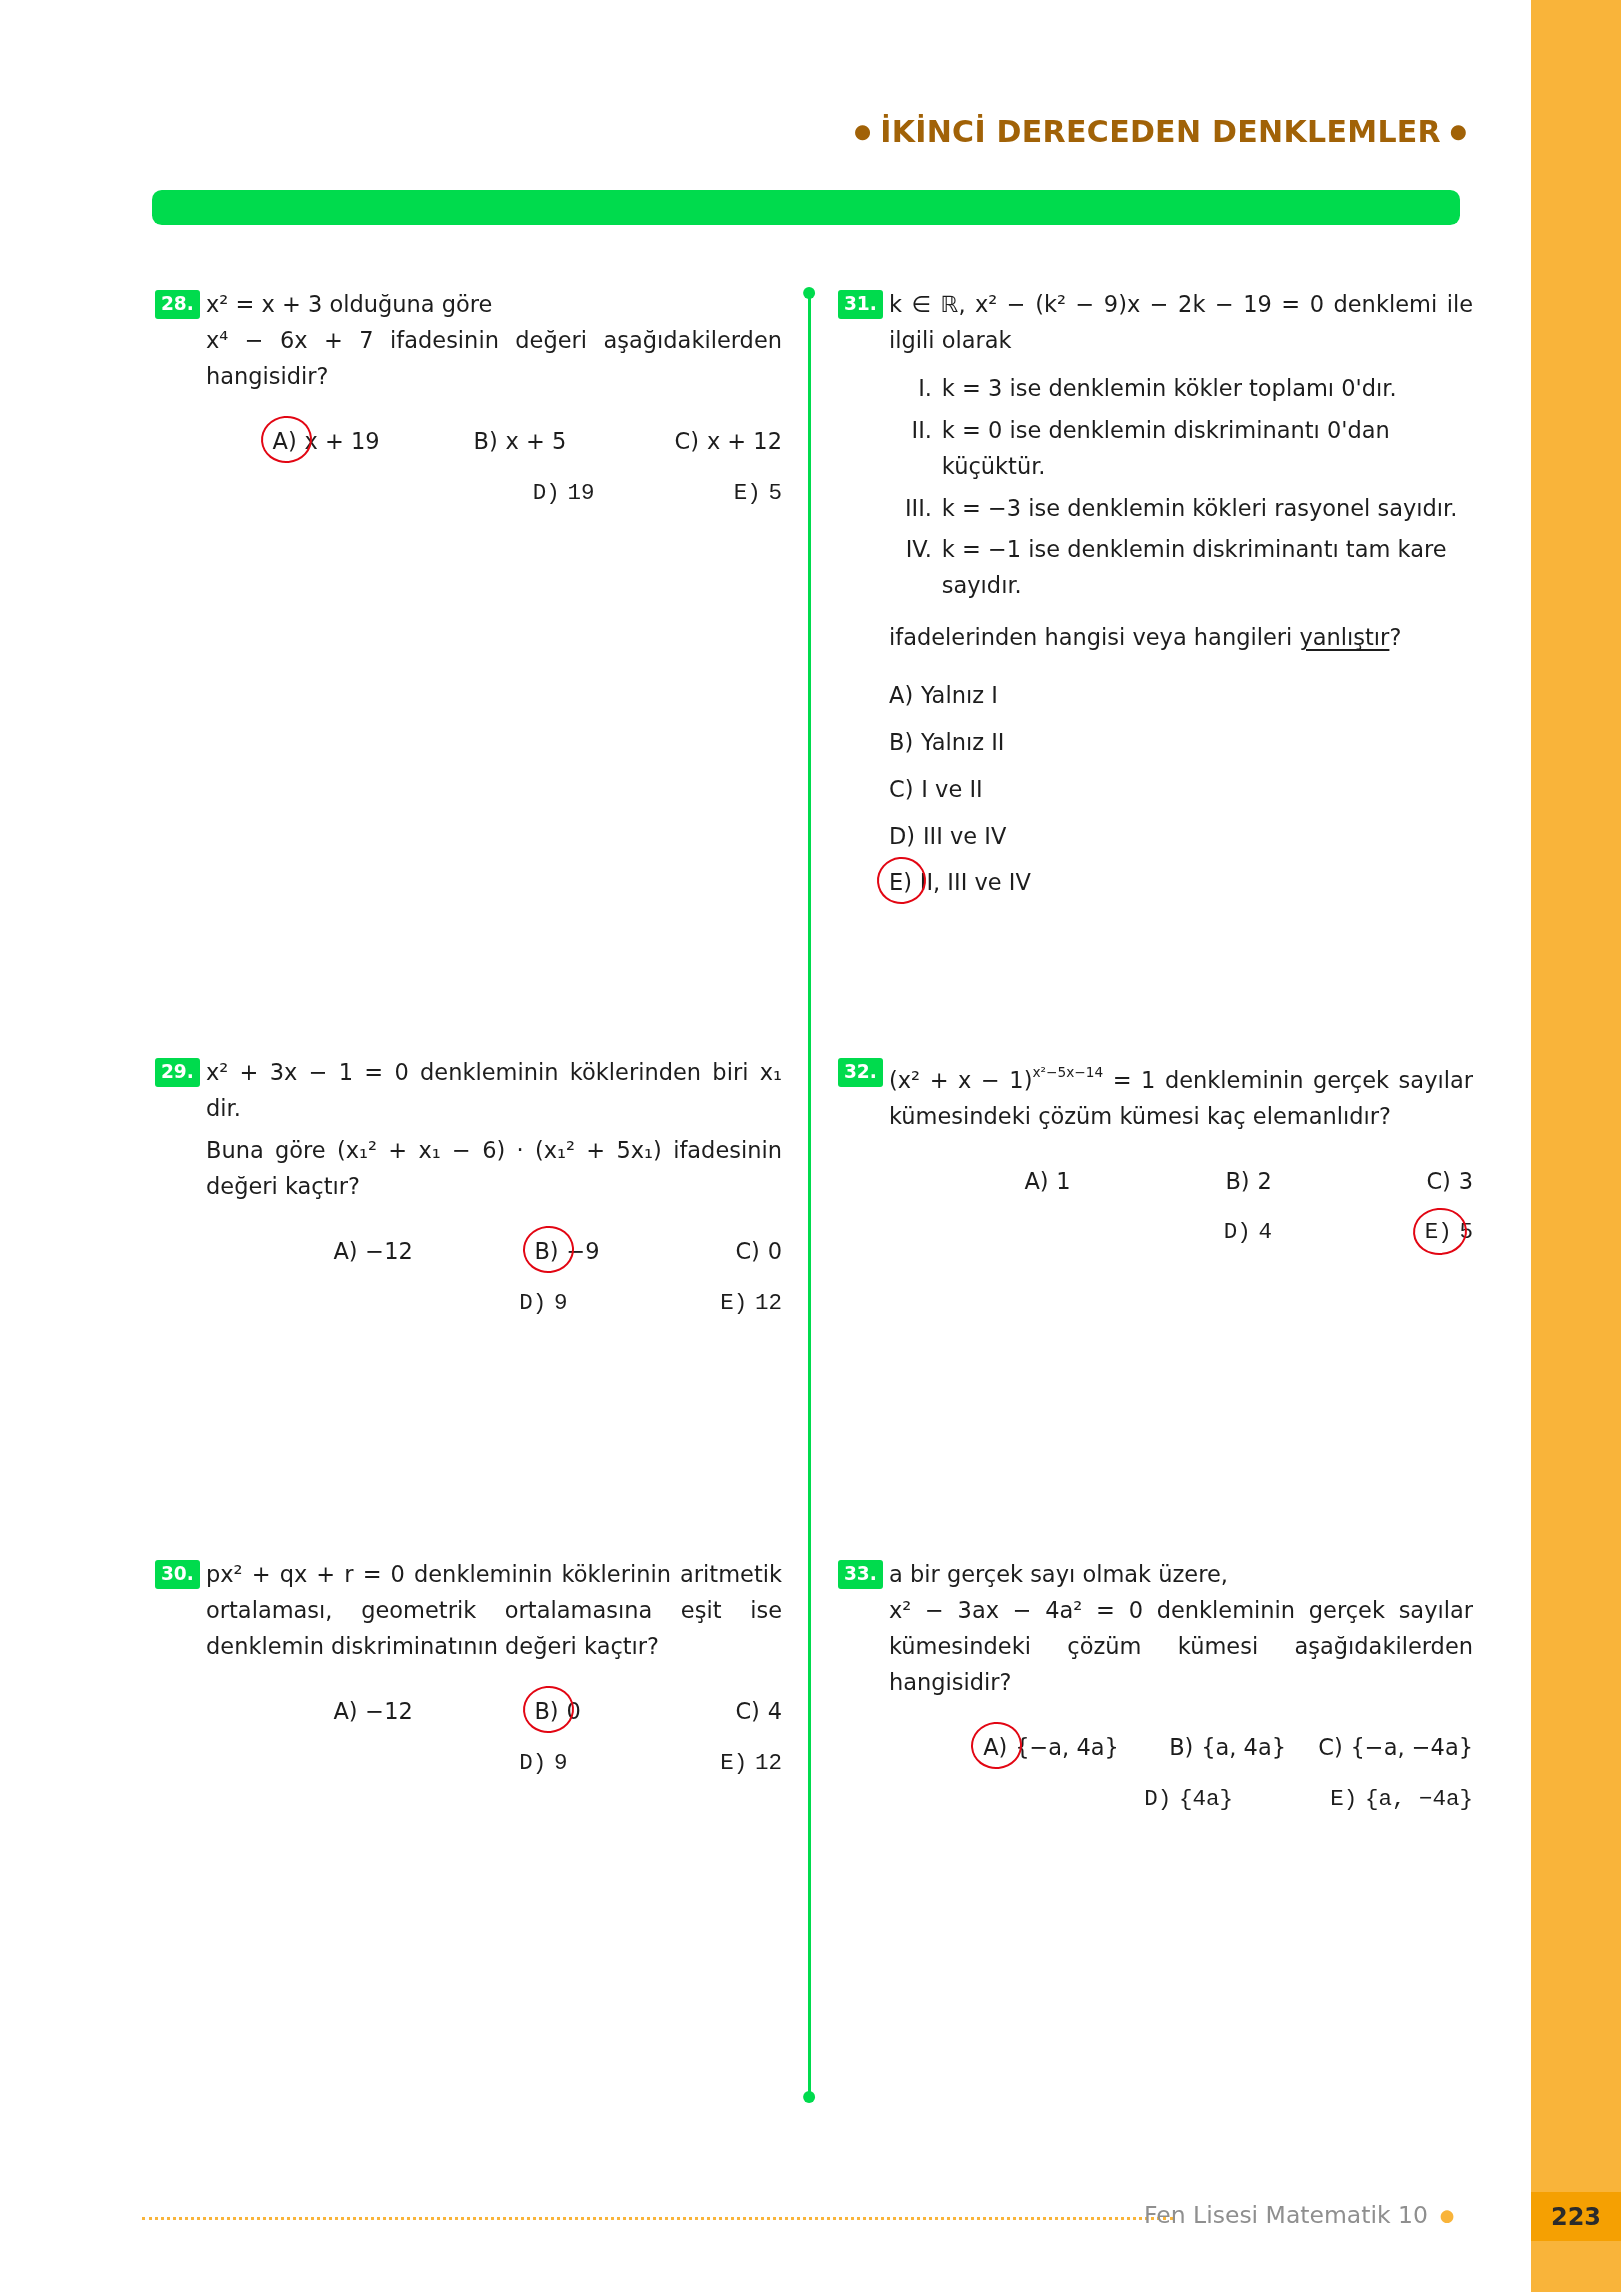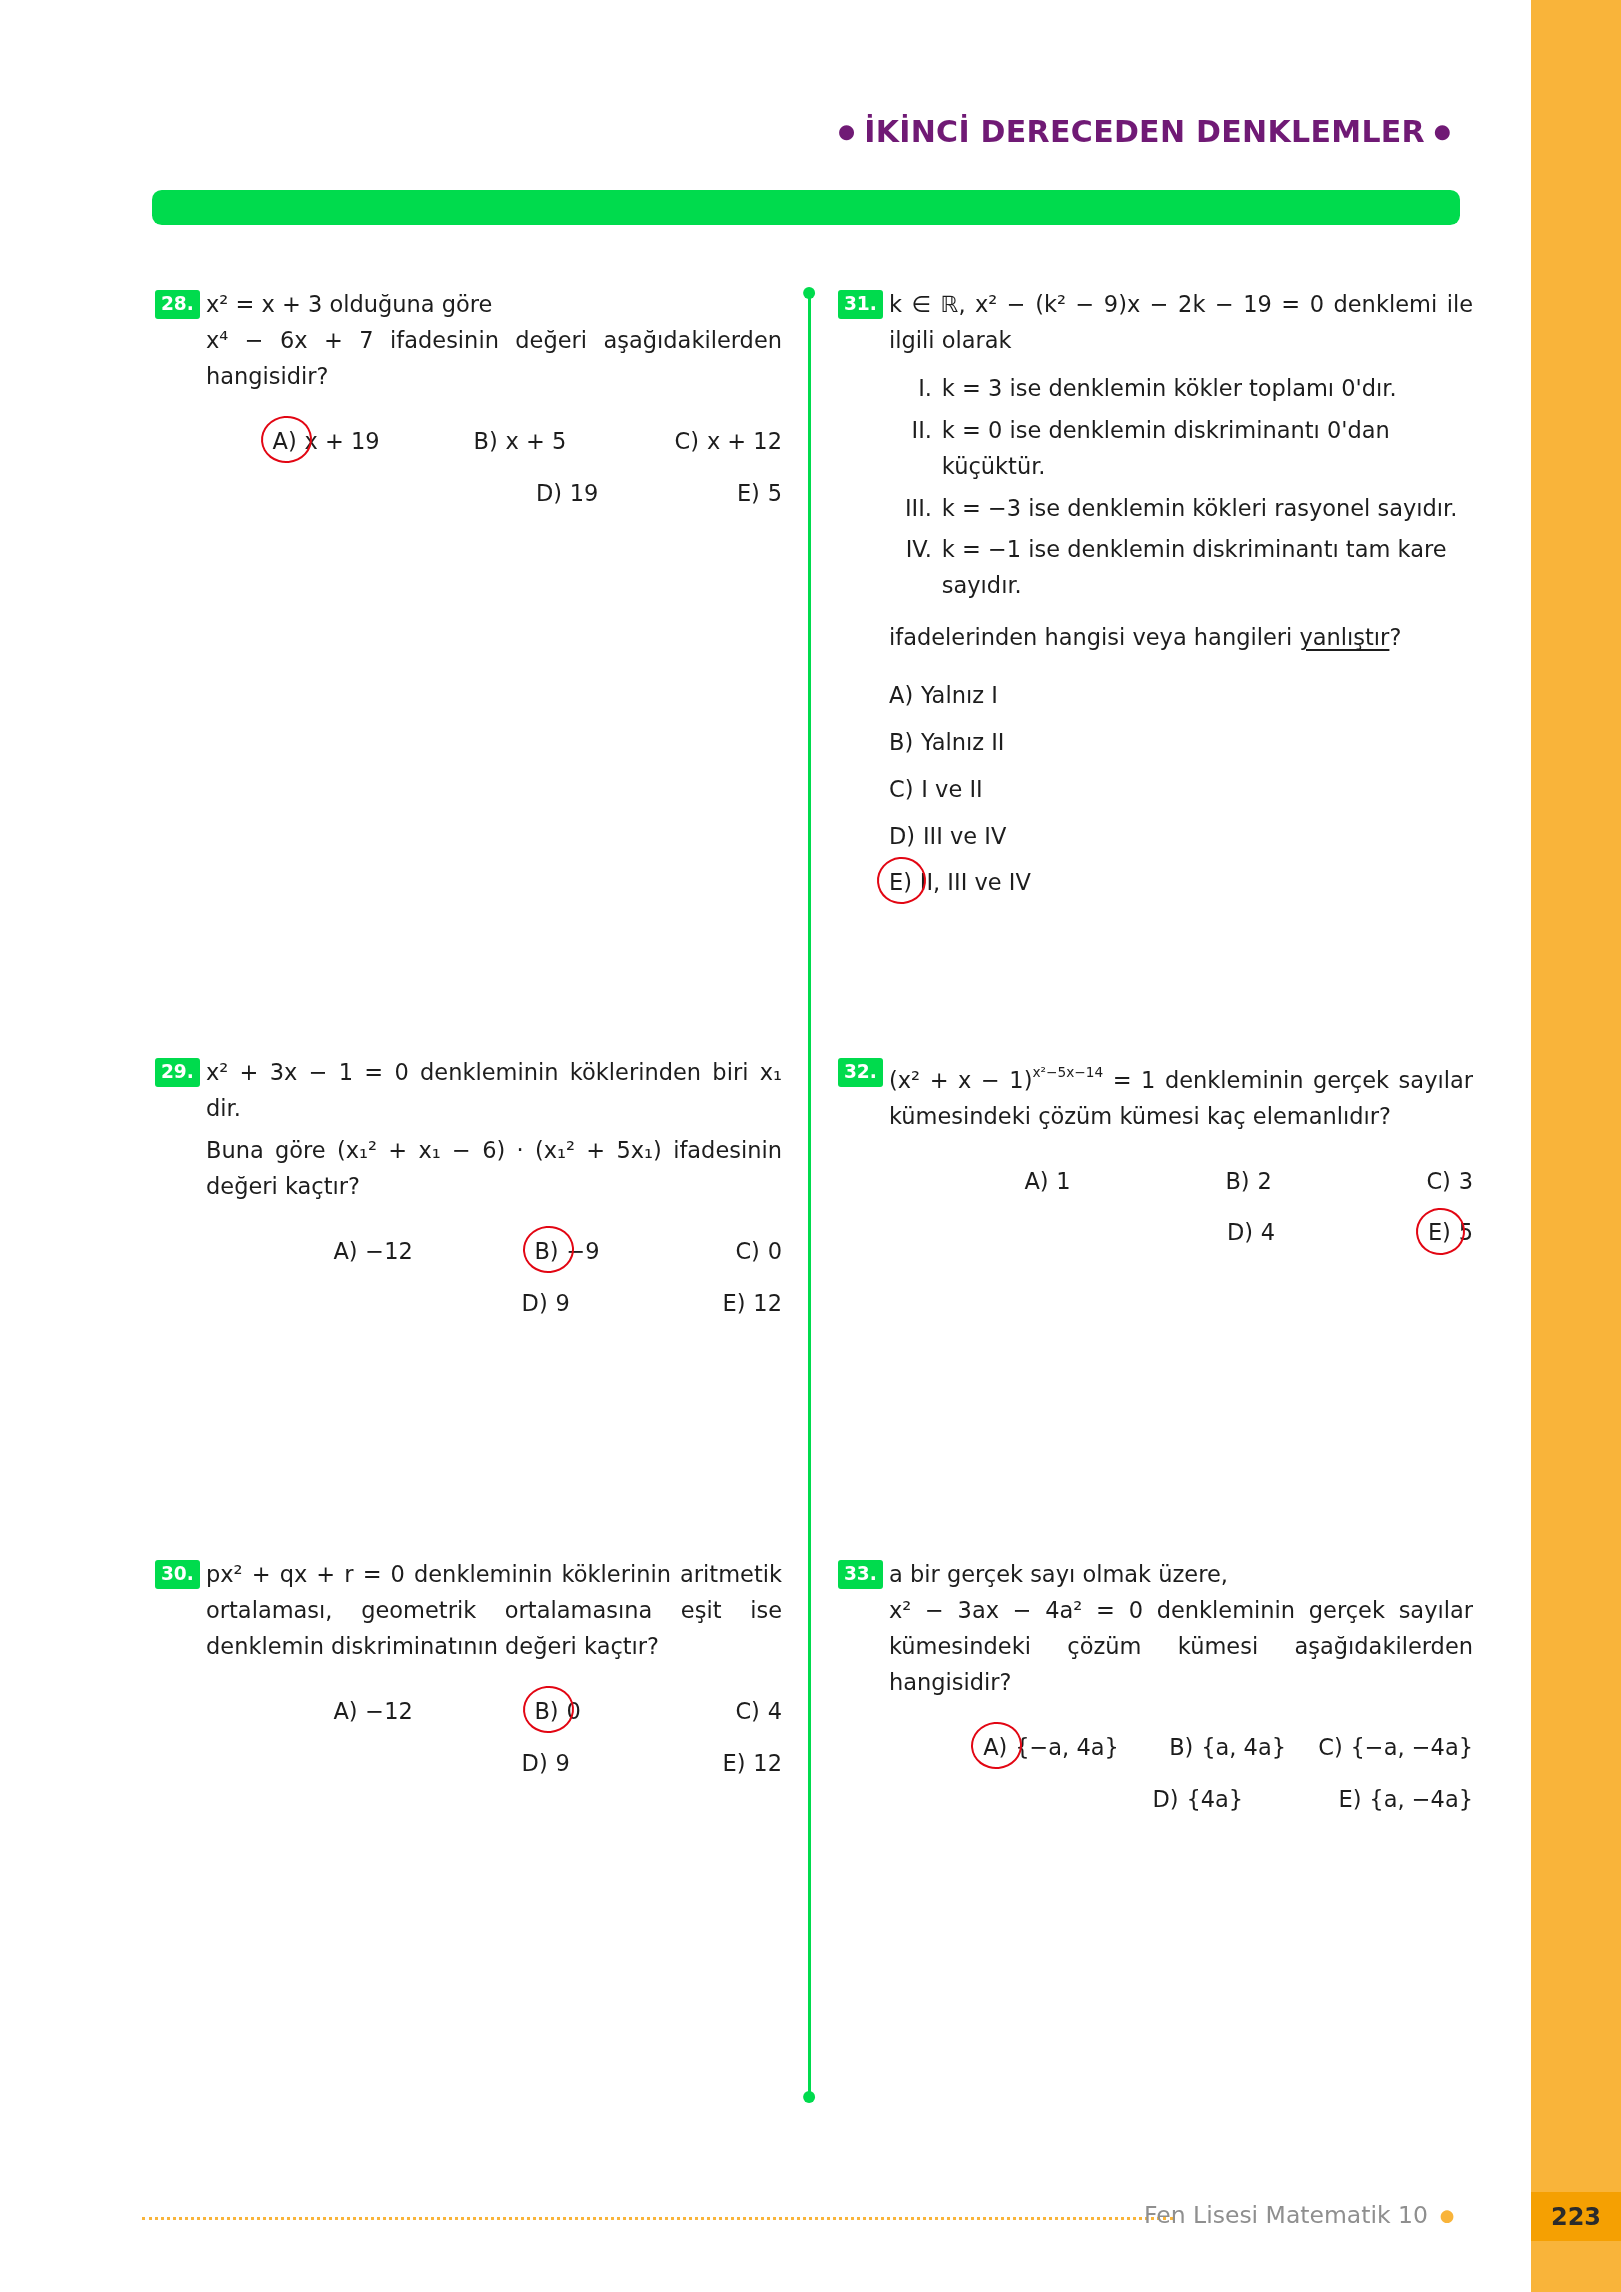--- a/index.html
+++ b/index.html
@@ -2,22 +2,22 @@
 <html><head>
 <meta charset="utf-8">
 <style>
   * { margin:0; padding:0; box-sizing:border-box; }
   body { width:1621px; height:2293px; margin:0; background:#ffffff; }
   .page { position:relative; width:1621px; height:2293px; overflow:hidden; background:#ffffff;
           font-family:"DejaVu Sans","Liberation Sans",sans-serif; color:#1d1d1d; }
 
   .accent-stripe { position:absolute; top:0; right:0; width:90px; height:100%; background:#F9B43A; }
 
-  .page-title { position:absolute; top:114px; left:152px; width:1308px; text-align:right;
-                color:#701a75; font-weight:bold; font-size:30px; letter-spacing:0.3px; }
+  .page-title { position:absolute; top:114px; left:168px; width:1308px; text-align:right;
+                color:#a16207; font-weight:bold; font-size:30px; letter-spacing:0.3px; }
   .title-dot { font-size:19.6px; vertical-align:3.9px; margin:0 8.8px; }
 
   .green-bar { position:absolute; top:190px; left:152px; width:1308px; height:35px;
                border-radius:9.8px; background:#00DB4D; }
 
   .divider { position:absolute; left:808px; top:294px; width:2.9px; height:1802px; background:#00DB4D; }
   .divider::before, .divider::after { content:""; position:absolute; left:50%; transform:translateX(-50%);
                width:11.8px; height:11.8px; border-radius:50%; background:#00DB4D; }
   .divider::before { top:-6.9px; }
   .divider::after  { bottom:-6.9px; }
@@ -32,21 +32,21 @@
   .pos-c { top:1270px; }
 
   .qbadge { position:absolute; left:0; top:3.9px; background:#00DB4D; color:#ffffff; font-weight:bold;
             font-size:18.6px; line-height:1; padding:4.9px 5.9px 5.9px; border-radius:2.9px; }
 
   .stmt { text-align:justify; }
   .gap-top { margin-top:5.9px; }
 
   .opts { margin-top:29px; }
   .opts-row { display:flex;justify-content:flex-end; }
-  .row2 { margin-top:15.7px; margin-left:100px; }
+  .row2 { margin-top:15.7px; margin-left:100px;font-family:Liberation Mono, monospace; }
   .opt { flex:0 0 auto; width:201px; white-space:nowrap; }
   .opts-row .opt:last-child { width:auto; }
   .opt-letter { position:relative; display:inline-block; margin-right:7.8px; }
   .opt-letter.circled::after { content:""; position:absolute; left:-11.8px; right:-14.7px; top:-6.9px; bottom:-3.9px;
             border:2.9px solid #E20613; border-radius:50%; transform:rotate(-5deg); }
 
   .roman-list { margin-top:11.8px; }
   .roman-item { display:flex; margin-bottom:5.9px; }
   .roman-num  { flex:0 0 43px; text-align:right; margin-right:9.8px; }
   .roman-text { flex:1; }

